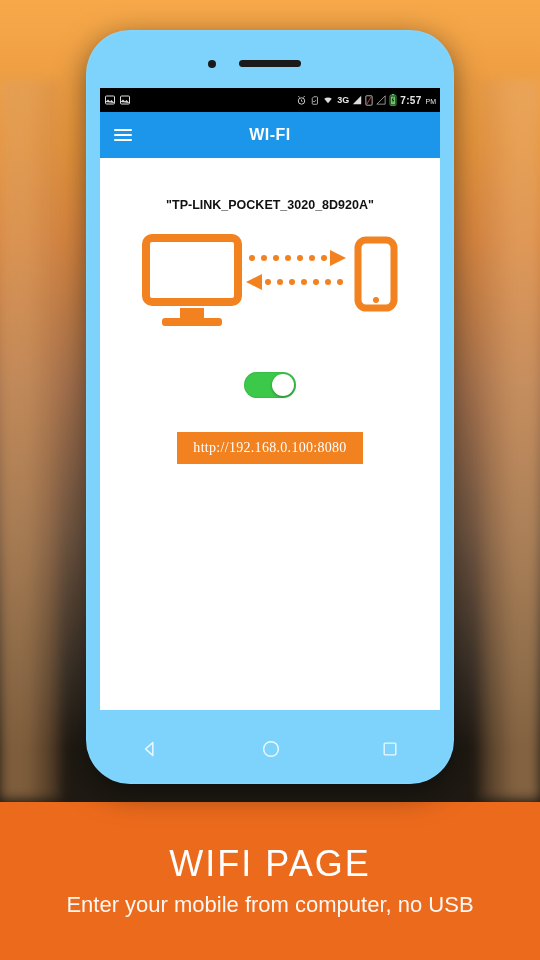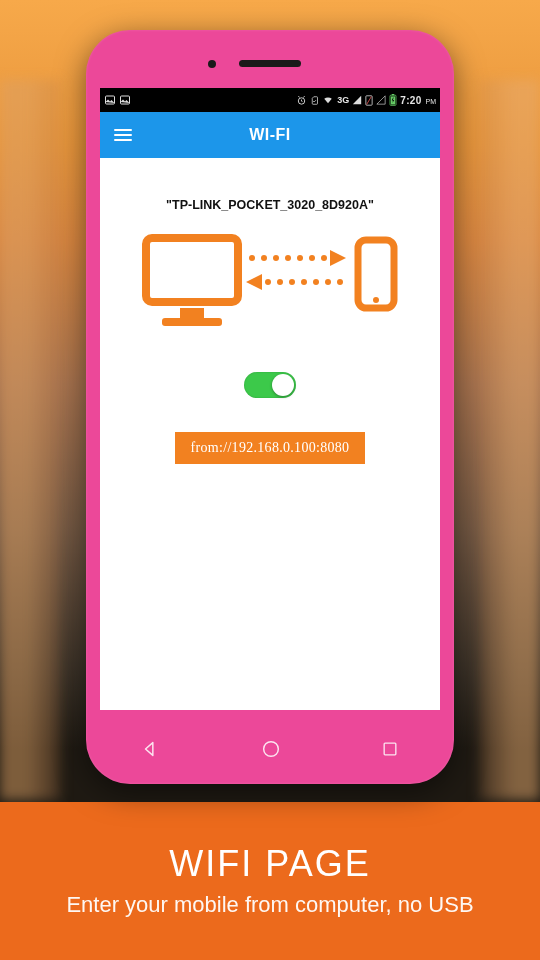--- a/index.html
+++ b/index.html
@@ -49,21 +49,21 @@
     line-height: 1.25;
     opacity: 0.95;
   }
 
   .phone {
     position: absolute;
     left: 86px;
     top: 30px;
     width: 368px;
     height: 754px;
-    background: #ec4899;
+    background: #7dd3fc;
     border-radius: 44px;
     box-shadow: 0 8px 30px rgba(0,0,0,0.5), inset 0 0 3px rgba(255,255,255,0.15);
     padding: 58px 14px 74px 14px;
   }
   .earpiece {
     position: absolute;
     top: 30px; left: 50%; transform: translateX(-50%);
     width: 62px; height: 7px;
     background: #1a1a1a;
     border-radius: 4px;
@@ -251,21 +251,21 @@
             </svg>
         </span>
         <span class="st-icon">
           <svg width="8" height="12" viewBox="0 0 12 20">
               <rect x="1" y="2" width="10" height="17" rx="1.5" fill="none" stroke="#6c6" stroke-width="1.3"></rect>
               <rect x="4" y="0" width="4" height="2" fill="#6c6"></rect>
               <rect x="2.5" y="4" width="7" height="13.5" fill="#6c6"></rect>
               <path d="M6 6l-2 5h2l-1 4 3-5H6l1-4z" fill="#000"></path>
             </svg>
         </span>
-        <span class="status-time">7:20</span>
+        <span class="status-time">7:57</span>
         <span class="status-pm">PM</span>
       </div>
     </div>
 
     <div class="app-bar">
       <div class="hamburger">
         <span></span>
           <span></span>
           <span></span>
       </div>
@@ -305,21 +305,21 @@
           <circle cx="128" cy="52" r="3"></circle>
           <polygon points="122,44 106,52 122,60"></polygon>
         </g>
       </svg>
 
       <div class="toggle">
         <div class="toggle-knob"></div>
       </div>
 
 
-      <div class="url-box">from://192.168.0.100:8080</div>
+      <div class="url-box">http://192.168.0.100:8080</div>
     </div>
   </div>
 
   <div class="nav-strip">
     <span>
       <svg width="22" height="22" viewBox="0 0 24 24" fill="none" stroke="#fff" stroke-width="1.6">
           <path d="M14 5l-8 7 8 7z" stroke-linejoin="round"></path>
         </svg>
     </span>
     <span>

